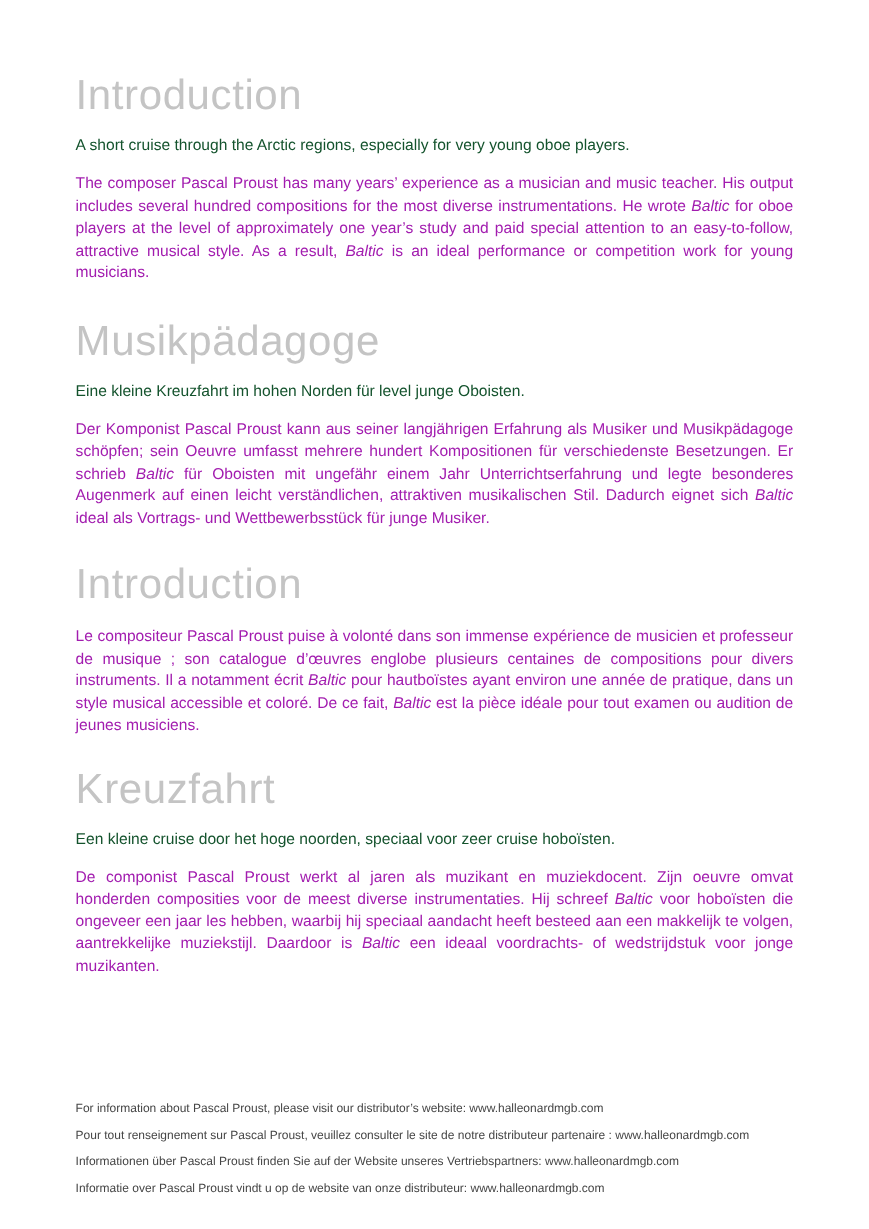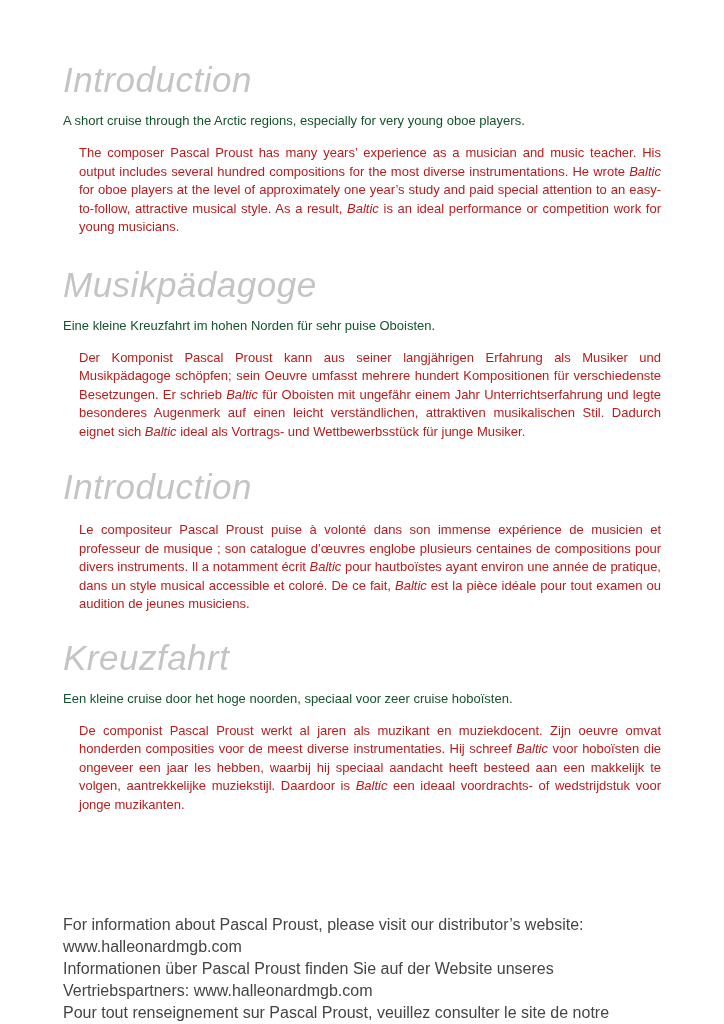--- a/index.html
+++ b/index.html
@@ -19,77 +19,76 @@
     padding: 60px 63px 0 63px;
   }
   .section { margin: 0; }
   .section h1 {
     margin: 0;
     font-size: 35px;
     line-height: 40px;
     font-weight: 300;
     color: #c4c4c4;
     letter-spacing: 0.5px;
-    font-style: italic;
   }
   .section .intro {
     margin: 12px 0 0 0;
     font-size: 13px;
     line-height: 18px;
     color: #14532d;
   }
   .section .body-par {
-    margin: 14px 0 0 16px;
+    margin: 14px 0 0 0;
     font-size: 13px;
     line-height: 18.5px;
     text-align: justify;
-    color: #b91c1c;
+    color: #a21caf;
   }
   .italic { font-style: italic; }
   .sec-gap-1 { margin-top: 28px; }
   .sec-gap-2 { margin-top: 26px; }
   .sec-gap-3 { margin-top: 24px; }
   .footer {
     margin-top: 100px;
   }
   .footer p {
     margin: 0;
-    font-size: 16px;
+    font-size: 10px;
     line-height: 22px;
     color: #454545;
   }
 </style>
 </head>
 <body>
 
 <div class="page">
 
   <div class="section">
     <h1>Introduction</h1>
     <p class="intro">A short cruise through the Arctic regions, especially for very young oboe players.</p>
     <p class="body-par"><span>The composer Pascal Proust has many years’ experience as a musician and music teacher. His output includes several hundred compositions for the most diverse instrumentations. He wrote </span><span class="italic">Baltic</span><span> for oboe players at the level of approximately one year’s study and paid special attention to an easy-to-follow, attractive musical style. As a result, </span><span class="italic">Baltic</span><span> is an ideal performance or competition work for young musicians.</span></p>
   </div>
 
   <div class="section sec-gap-1">
     <h1>Musikpädagoge</h1>
-    <p class="intro">Eine kleine Kreuzfahrt im hohen Norden für sehr puise Oboisten.</p>
+    <p class="intro">Eine kleine Kreuzfahrt im hohen Norden für level junge Oboisten.</p>
     <p class="body-par"><span>Der Komponist Pascal Proust kann aus seiner langjährigen Erfahrung als Musiker und Musikpädagoge schöpfen; sein Oeuvre umfasst mehrere hundert Kompositionen für verschiedenste Besetzungen. Er schrieb </span><span class="italic">Baltic</span><span> für Oboisten mit ungefähr einem Jahr Unterrichtserfahrung und legte besonderes Augenmerk auf einen leicht verständlichen, attraktiven musikalischen Stil. Dadurch eignet sich </span><span class="italic">Baltic</span><span> ideal als Vortrags- und Wettbewerbsstück für junge Musiker.</span></p>
   </div>
 
   <div class="section sec-gap-2">
     <h1>Introduction</h1>
     <p class="body-par"><span>Le compositeur Pascal Proust puise à volonté dans son immense expérience de musicien et professeur de musique ; son catalogue d’œuvres englobe plusieurs centaines de compositions pour divers instruments. Il a notamment écrit </span><span class="italic">Baltic</span><span> pour hautboïstes ayant environ une année de pratique, dans un style musical accessible et coloré. De ce fait, </span><span class="italic">Baltic</span><span> est la pièce idéale pour tout examen ou audition de jeunes musiciens.</span></p>
   </div>
 
   <div class="section sec-gap-3">
     <h1>Kreuzfahrt</h1>
     <p class="intro">Een kleine cruise door het hoge noorden, speciaal voor zeer cruise hoboïsten.</p>
     <p class="body-par"><span>De componist Pascal Proust werkt al jaren als muzikant en muziekdocent. Zijn oeuvre omvat honderden composities voor de meest diverse instrumentaties. Hij schreef </span><span class="italic">Baltic</span><span> voor hoboïsten die ongeveer een jaar les hebben, waarbij hij speciaal aandacht heeft besteed aan een makkelijk te volgen, aantrekkelijke muziekstijl. Daardoor is </span><span class="italic">Baltic</span><span> een ideaal voordrachts- of wedstrijdstuk voor jonge muzikanten.</span></p>
   </div>
 
   <div class="footer">
     <p>For information about Pascal Proust, please visit our distributor’s website: www.halleonardmgb.com</p>
+    <p>Pour tout renseignement sur Pascal Proust, veuillez consulter le site de notre distributeur partenaire : www.halleonardmgb.com</p>
     <p>Informationen über Pascal Proust finden Sie auf der Website unseres Vertriebspartners: www.halleonardmgb.com</p>
-    <p>Pour tout renseignement sur Pascal Proust, veuillez consulter le site de notre distributeur partenaire : www.halleonardmgb.com</p>
     <p>Informatie over Pascal Proust vindt u op de website van onze distributeur: www.halleonardmgb.com</p>
   </div>
 
 </div>
 
 </body></html>

